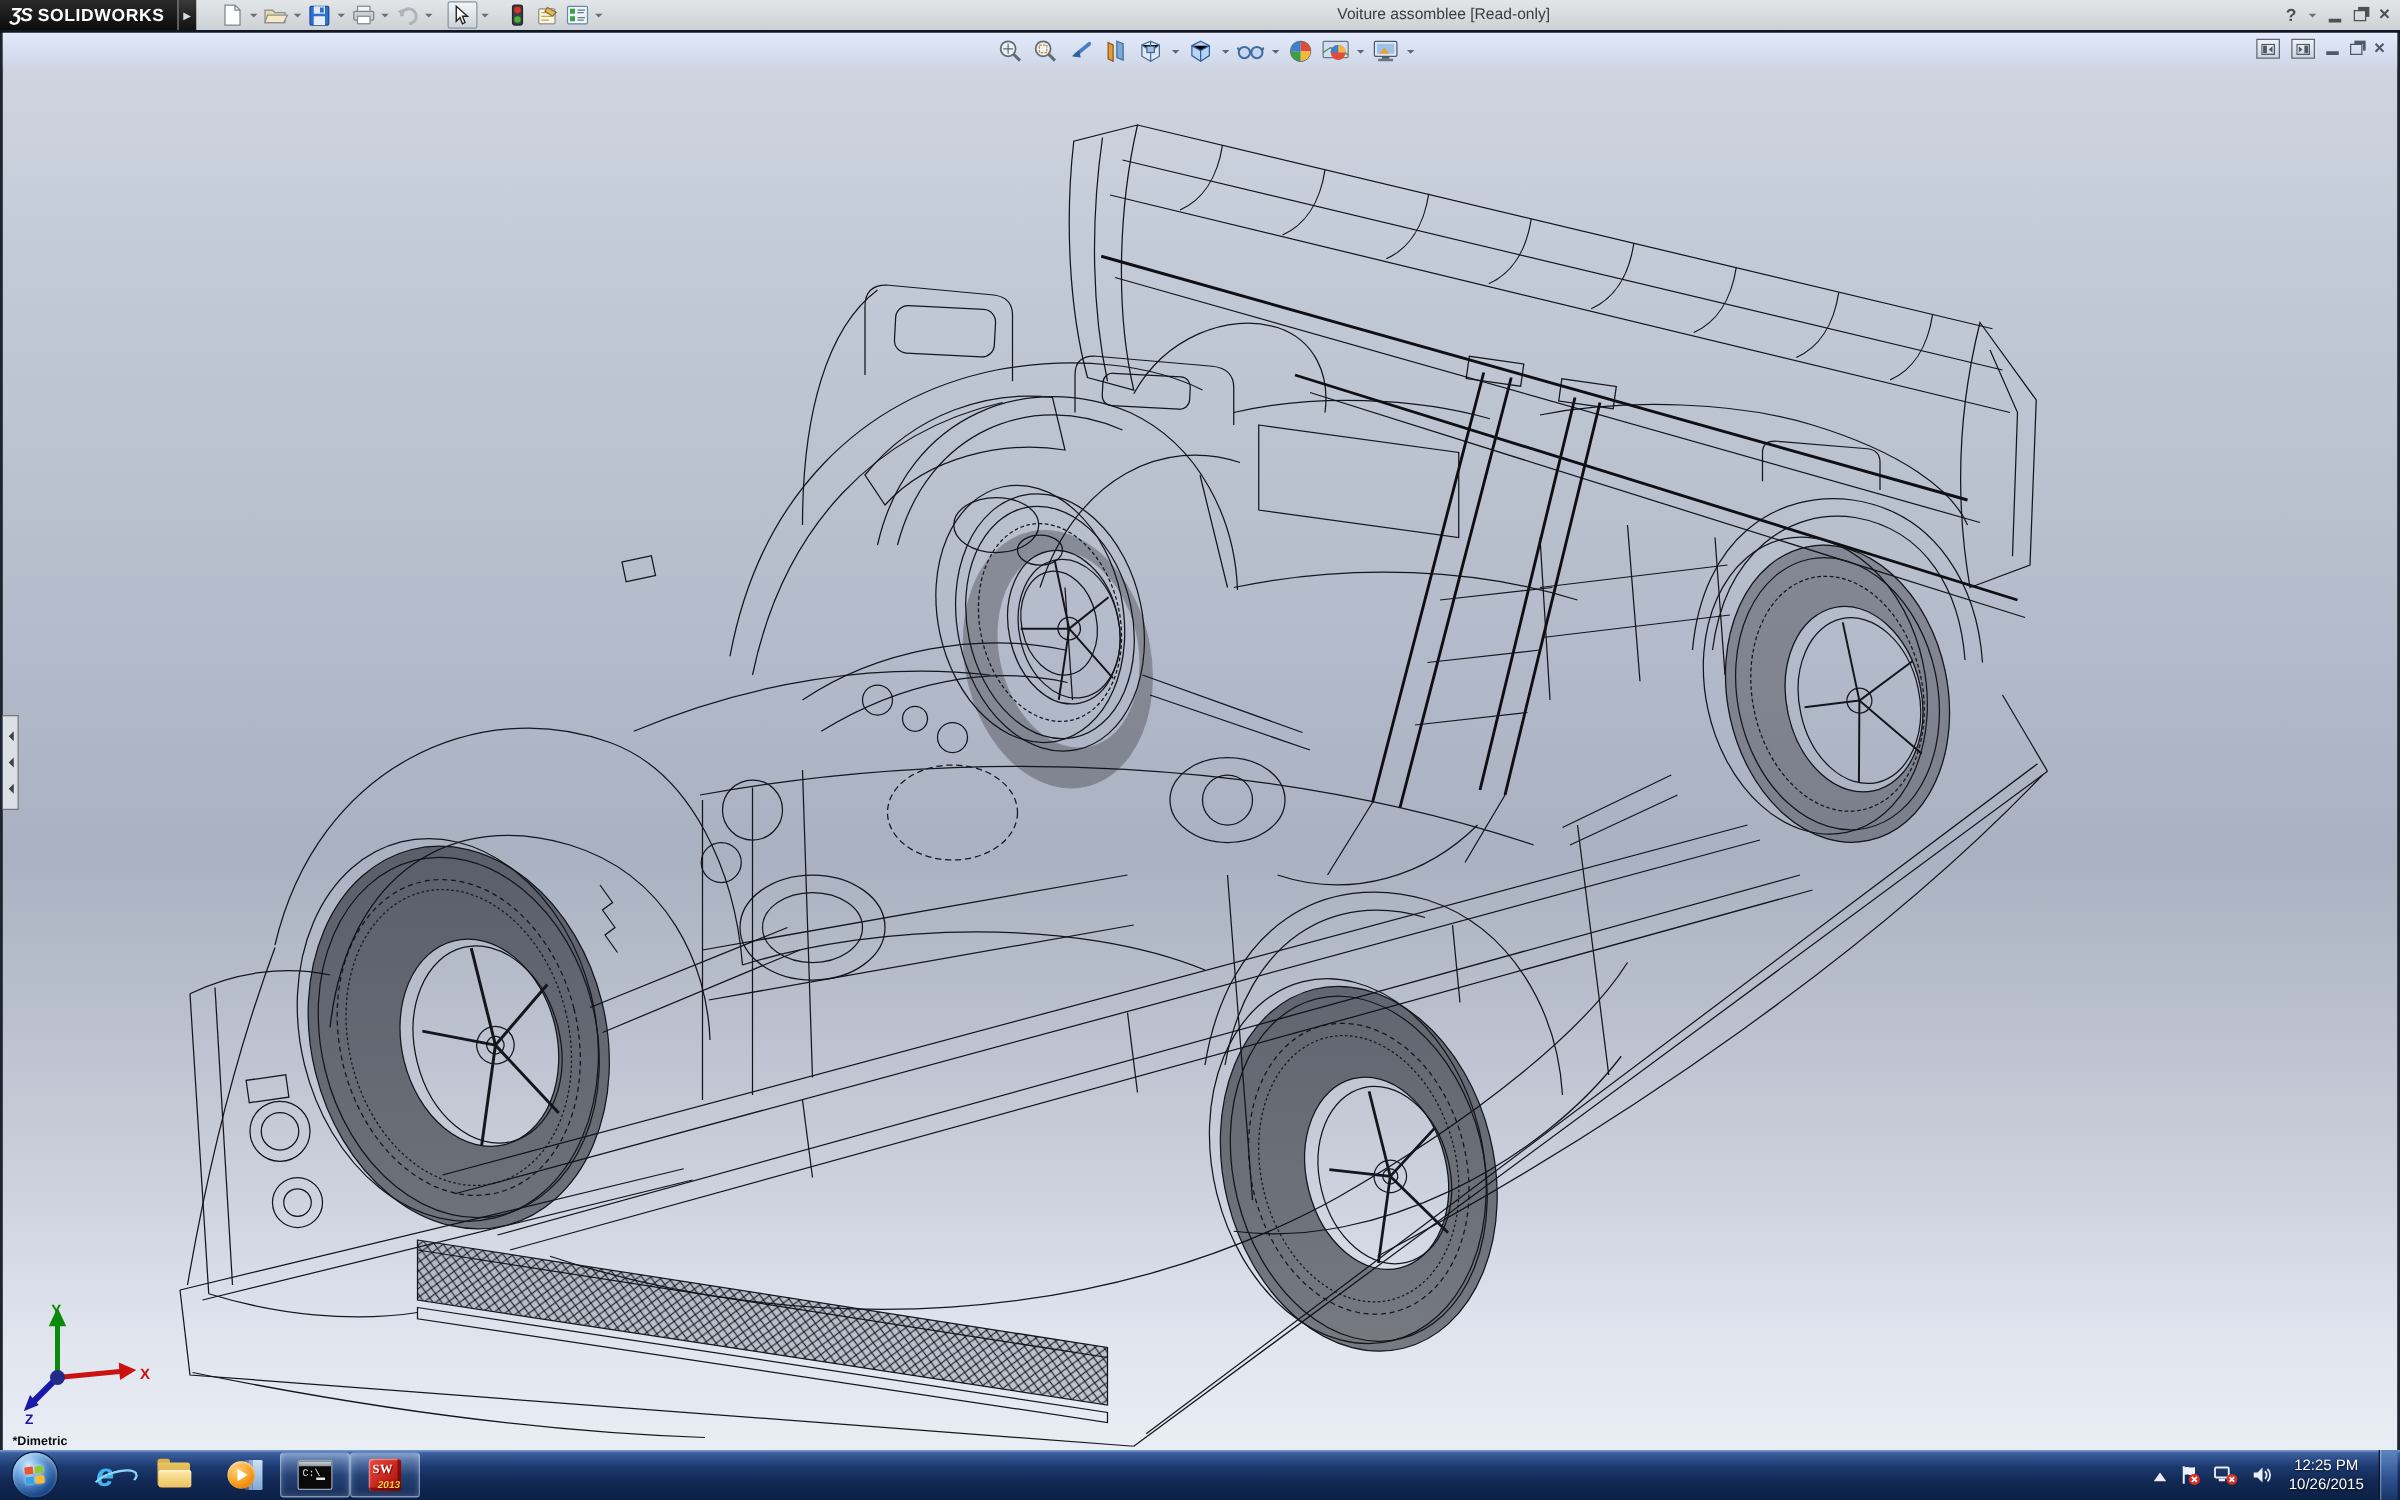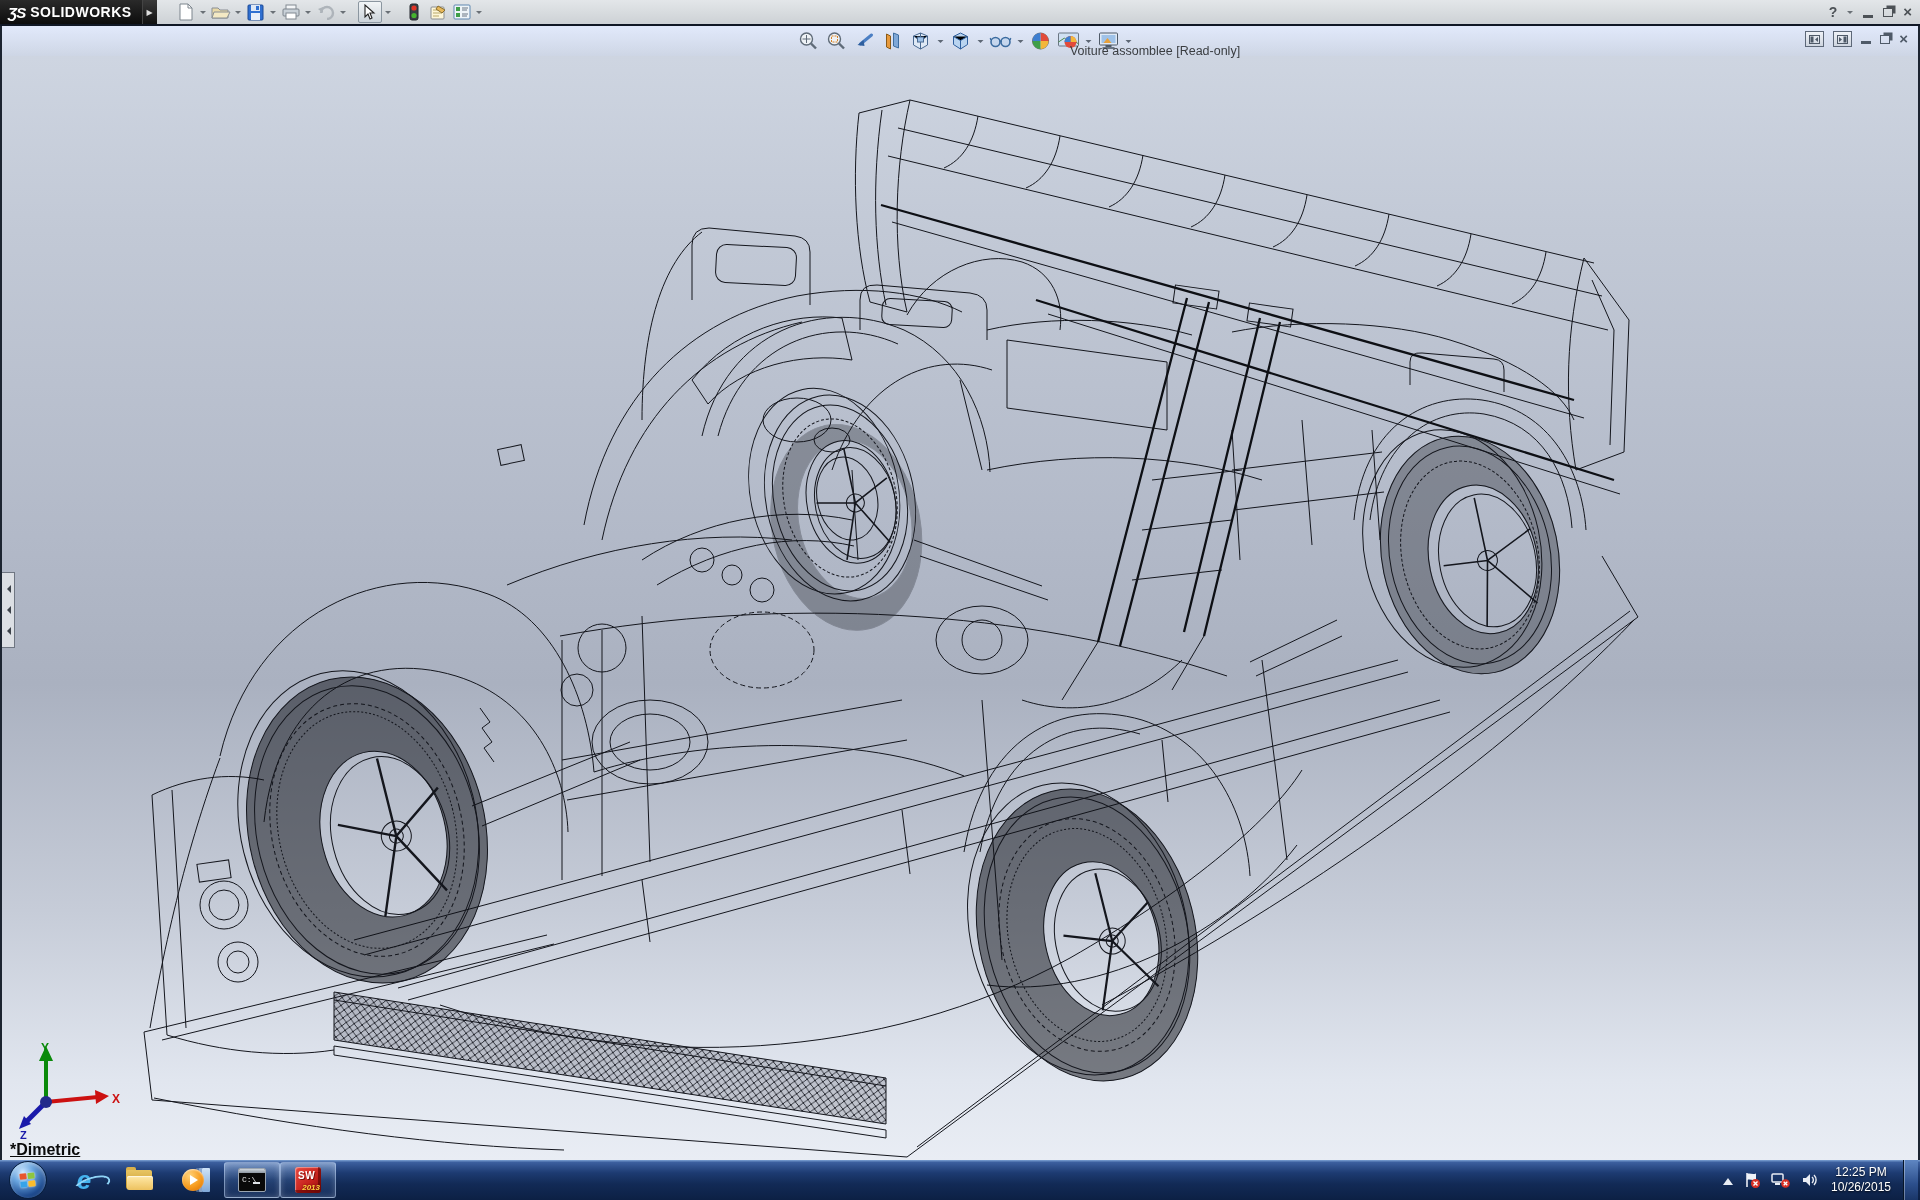--- a/index.html
+++ b/index.html
@@ -15,21 +15,21 @@
   .logo-text{font-weight:bold;font-size:14px;letter-spacing:.5px;}
   .logo-expand{height:24px;width:14px;background:linear-gradient(180deg,#3a3a3a,#111);color:#ddd;
     font-size:8px;display:flex;align-items:center;justify-content:center;border-left:1px solid #444;}
   #main-tools{display:flex;align-items:center;margin-left:18px;gap:2px;}
   .tb-btn{width:22px;height:20px;display:flex;align-items:center;justify-content:center;border-radius:2px;}
   .tb-btn.boxed{border:1px solid #8b96a0;background:linear-gradient(180deg,#f2f5f7,#ccd3d9);}
   .dd{width:9px;height:20px;display:flex;align-items:center;justify-content:center;}
   .dd:after{content:"";border:3px solid transparent;border-top-color:#6a7076;margin-top:3px;}
   .tb-gap{width:6px;}
   #win-title{position:absolute;left:1155px;transform:translateX(-50%);top:4px;
-    font-size:12.5px;color:#3a3d40;white-space:nowrap;margin-top:40px;}
+    font-size:12.5px;color:#3a3d40;white-space:nowrap;}
   #win-controls{position:absolute;right:8px;top:0;height:24px;display:flex;align-items:center;gap:10px;color:#4c5156;}
   .help-glyph{font-size:14px;font-weight:bold;color:#4c5156;}
   .help-dd{border:3px solid transparent;border-top-color:#6a7076;margin-top:4px;}
   .ctl-min{width:10px;height:3px;background:#4c5156;margin-top:8px;}
   .ctl-restore{width:8px;height:7px;border:1.5px solid #4c5156;box-shadow:3px -3px 0 -0.5px #4c5156;}
   .ctl-close{font-size:15px;font-weight:bold;line-height:10px;color:#4c5156;}
 
   
   .ic{display:block;}
 
@@ -57,21 +57,21 @@
   #left-tab{position:absolute;left:0;top:546px;width:13px;height:76px;background:#dcdfe4;
     border:1px solid #6f7682;border-left:none;display:flex;flex-direction:column;align-items:center;
     justify-content:space-around;padding:6px 0;box-sizing:border-box;}
   .tab-arrow{width:0;height:0;border:4px solid transparent;border-right-color:#3c424a;margin-right:3px;}
 
   #car-svg{position:absolute;top:0;left:0;width:1916px;height:1134px;}
   .wf{stroke:#14161d;fill:none;stroke-width:1;}
   .wf-h{stroke:#0d0f14;fill:none;stroke-width:2.3;}
 
   #triad{position:absolute;left:10px;bottom:20px;}
-  #view-label{position:absolute;left:8px;bottom:1px;font-size:16px;font-weight:600;color:#0a0a0a;text-decoration:underline;}
+  #view-label{position:absolute;left:8px;bottom:1px;font-size:10px;font-weight:600;color:#0a0a0a;}
 
   
   #taskbar{position:absolute;top:1160px;left:0;width:1920px;height:40px;
     background:linear-gradient(180deg,#7da2d4 0%,#3c5f9e 6%,#1d3b72 32%,#122a56 60%,#0c2044 100%);
     display:flex;align-items:center;z-index:40;}
   .tb-slot{width:56px;height:40px;display:flex;align-items:center;justify-content:center;position:relative;}
   .tb-slot.pressed{background:linear-gradient(180deg,rgba(190,215,245,.45),rgba(90,130,190,.25) 50%,rgba(40,70,130,.35));
     border:1px solid rgba(200,220,250,.55);border-radius:3px;height:36px;box-sizing:border-box;box-shadow:inset 0 0 6px rgba(255,255,255,.25);}
   #start-orb{width:36px;height:36px;border-radius:50%;
     background:radial-gradient(circle at 35% 28%,#cfe8ff 0%,#6aa6e0 30%,#1f4c90 68%,#0a2a5c 100%);
@@ -97,21 +97,21 @@
     background:radial-gradient(circle at 35% 30%,#ffd27a,#f79b1d 55%,#d56a00);box-shadow:inset 0 1px 2px rgba(255,255,255,.7);}
   .wmp .play{position:absolute;left:8px;top:8px;width:0;height:0;border:5px solid transparent;border-left:8px solid #fff;border-right:none;}
 
   .cmdicon{width:26px;height:22px;background:#090909;border:1px solid #9aa4b0;border-radius:2px;position:relative;overflow:hidden;}
   .cmdicon .bar{position:absolute;top:0;left:0;right:0;height:4px;background:linear-gradient(180deg,#cfd6dd,#8d97a2);}
   .cmdicon .txt{position:absolute;top:6px;left:3px;color:#e8e8e8;font-family:"Liberation Mono",monospace;font-size:8px;}
   .cmdicon .cur{position:absolute;top:13px;left:14px;width:7px;height:2px;background:#dfe3e8;}
 
   .swicon{width:26px;height:26px;background:linear-gradient(135deg,#e8493f 0%,#c5211c 60%,#8f1310 100%);
     border-radius:3px;position:relative;box-shadow:inset -3px -3px 0 rgba(80,0,0,.55),inset 1px 1px 1px rgba(255,255,255,.45);}
-  .swicon .sw{position:absolute;top:3px;left:3px;color:#fff;font-weight:bold;font-size:10px;letter-spacing:.5px;text-shadow:1px 1px 0 #7a0d0a;}
+  .swicon .sw{position:absolute;top:3px;left:3px;color:#fff;font-weight:bold;font-size:10px;letter-spacing:.5px;text-shadow:1px 1px 0 #7a0d0a;font-family:Liberation Serif, serif;}
   .swicon .yr{position:absolute;bottom:1px;right:1px;color:#ffd23e;font-weight:bold;font-style:italic;font-size:8px;text-shadow:0 0 2px #5c0b08;}
 
   #tray{margin-left:auto;display:flex;align-items:center;gap:10px;padding-right:2px;height:40px;}
   .tray-chevron{width:0;height:0;border:5px solid transparent;border-bottom:7px solid #e8edf4;margin-bottom:3px;}
   #clock{color:#fff;font-size:12px;text-align:center;line-height:15px;text-shadow:0 1px 2px rgba(0,0,0,.8);min-width:64px;}
   #show-desktop{width:14px;height:40px;border-left:1px solid #061527;box-shadow:inset 1px 0 0 rgba(255,255,255,.35);
     background:linear-gradient(180deg,#5f86c2,#2c4f8c 60%,#1a3668);}
 </style>
 </head>
 <body>

